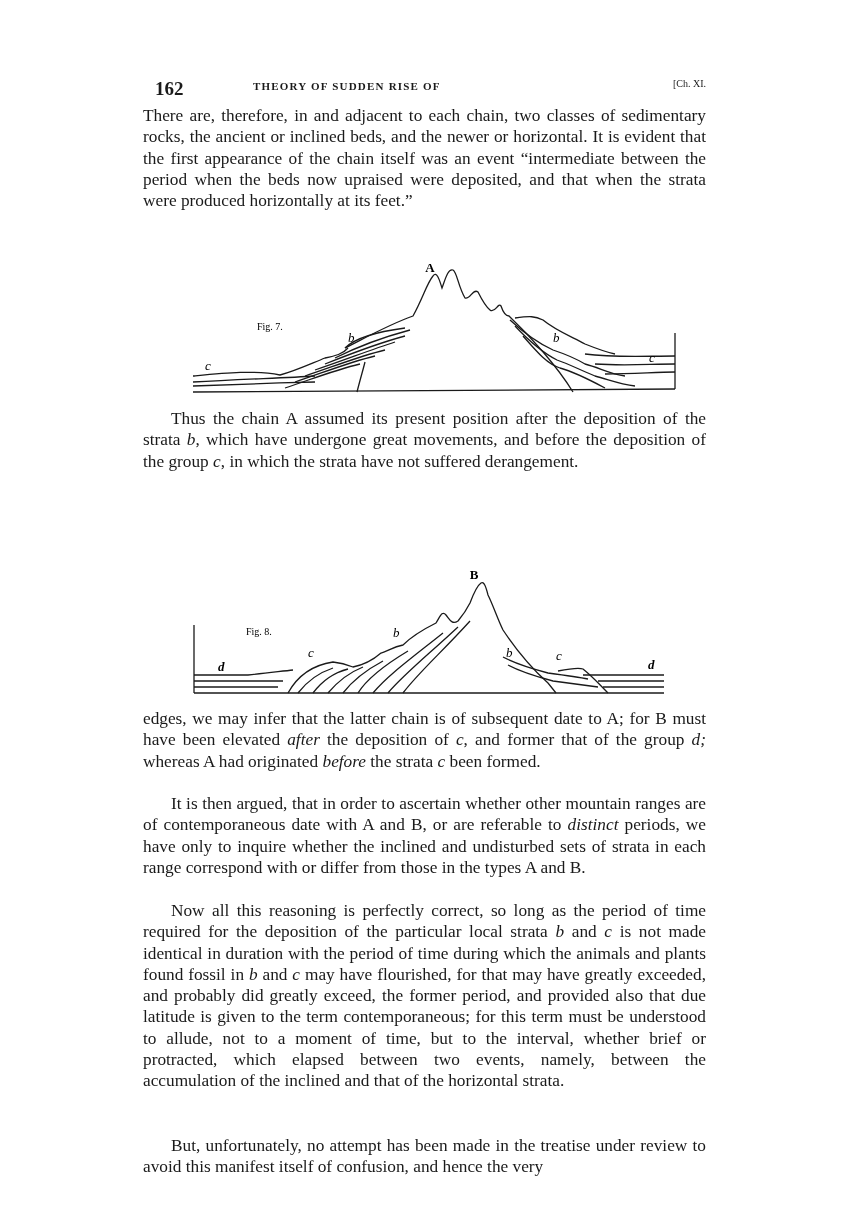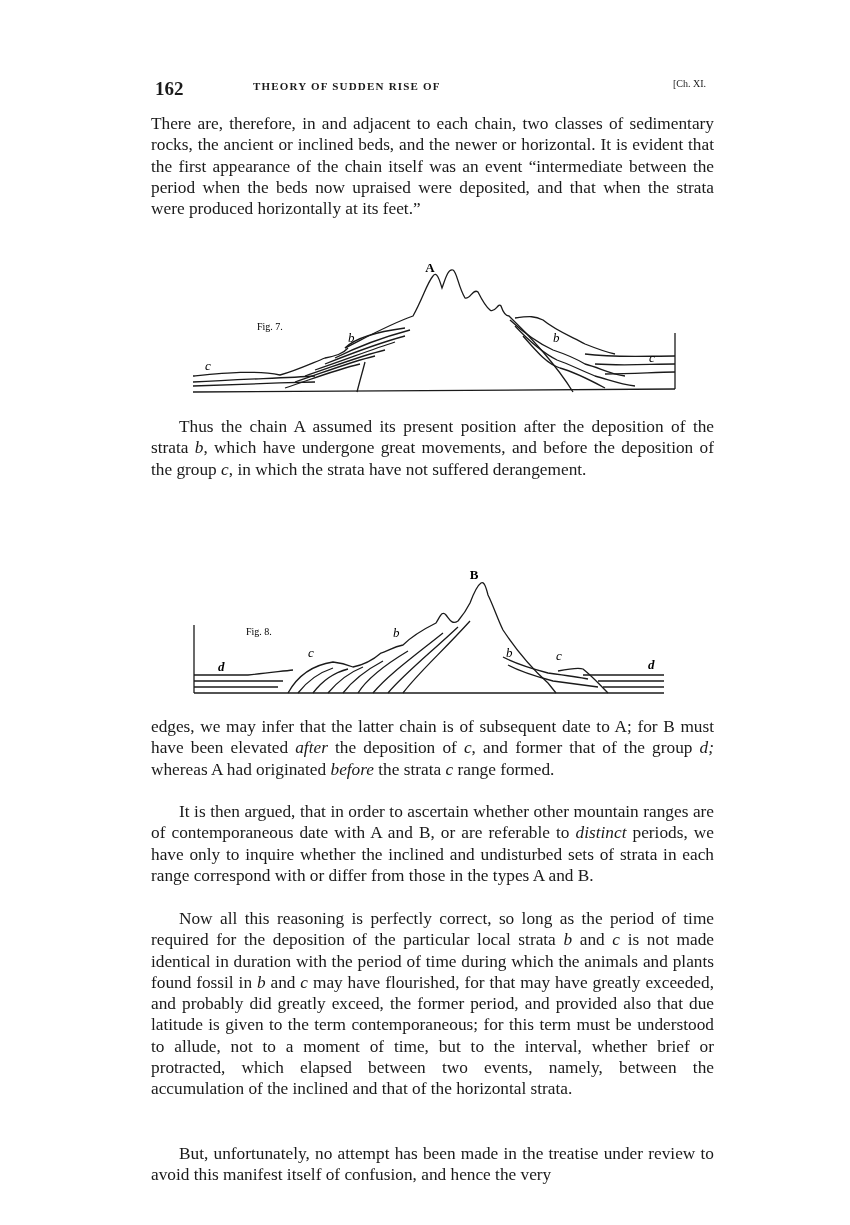--- a/index.html
+++ b/index.html
@@ -4,21 +4,21 @@
 <style>
   html, body { margin:0; padding:0; background:#ffffff; }
   body { width:850px; height:1225px; position:relative; overflow:hidden;
          font-family:"Liberation Serif","DejaVu Serif",serif; color:#1a1a1a; }
   .page { position:absolute; left:0; top:0; width:850px; height:1225px; }
   .header { position:absolute; left:143px; top:78px; width:563px; height:26px; font-size:17px; }
   .pnum { position:absolute; left:12px; top:0; font-weight:bold; font-size:19px; }
   .rtitle { position:absolute; left:110px; top:2px; letter-spacing:1.2px; font-size:11px; font-weight:bold; }
   .chap { position:absolute; right:0; top:0; font-size:10px; }
   .para { position:absolute; left:143px; width:563px; font-size:17.3px; line-height:21.3px;
-          text-align:justify; margin:8px; }
+          text-align:justify; margin:0; }
   .para .ind { display:inline-block; width:28px; }
   em { font-style:italic; }
   .fig { position:absolute; }
   .fig svg { overflow:visible; }
   .lbl { font-family:"Liberation Serif","DejaVu Serif",serif; }
 </style>
 </head>
 <body>
 
 <div class="page">
@@ -96,21 +96,21 @@
       <text x="58" y="70" font-size="10" class="lbl">Fig. 8.</text>
       <text x="205" y="72" font-size="13" font-style="italic" class="lbl">b</text>
       <text x="318" y="92" font-size="13" font-style="italic" class="lbl">b</text>
       <text x="120" y="92" font-size="13" font-style="italic" class="lbl">c</text>
       <text x="368" y="95" font-size="13" font-style="italic" class="lbl">c</text>
       <text x="30" y="106" font-size="13" font-style="italic" font-weight="bold" class="lbl">d</text>
       <text x="460" y="104" font-size="13" font-style="italic" font-weight="bold" class="lbl">d</text>
     </svg>
   </div>
 
-  <p class="para" style="top:708px;"><span>edges, we may infer that the latter chain is of subsequent date to A; for B must have been elevated </span><em>after</em><span> the deposition of </span><em>c</em><span>, and former that of the group </span><em>d;</em><span> whereas A had originated </span><em>before</em><span> the strata </span><em>c</em><span> range formed.</span></p>
+  <p class="para" style="top:708px;"><span>edges, we may infer that the latter chain is of subsequent date to A; for B must have been elevated </span><em>after</em><span> the deposition of </span><em>c</em><span>, and former that of the group </span><em>d;</em><span> whereas A had originated </span><em>before</em><span> the strata </span><em>c</em><span> been formed.</span></p>
 
   <p class="para" style="top:793px;"><span class="ind"></span><span>It is then argued, that in order to ascertain whether other mountain ranges are of contemporaneous date with A and B, or are referable to </span><em>distinct</em><span> periods, we have only to inquire whether the inclined and undisturbed sets of strata in each range correspond with or differ from those in the types A and B.</span></p>
 
   <p class="para" style="top:900px;"><span class="ind"></span><span>Now all this reasoning is perfectly correct, so long as the period of time required for the deposition of the particular local strata </span><em>b</em><span> and </span><em>c</em><span> is not made identical in duration with the period of time during which the animals and plants found fossil in </span><em>b</em><span> and </span><em>c</em><span> may have flourished, for that may have greatly exceeded, and probably did greatly exceed, the former period, and provided also that due latitude is given to the term contemporaneous; for this term must be understood to allude, not to a moment of time, but to the interval, whether brief or protracted, which elapsed between two events, namely, between the accumulation of the inclined and that of the horizontal strata.</span></p>
 
   <p class="para" style="top:1135px;"><span class="ind"></span><span>But, unfortunately, no attempt has been made in the treatise under review to avoid this manifest itself of confusion, and hence the very</span></p>
 
 </div>
 
 </body></html>

